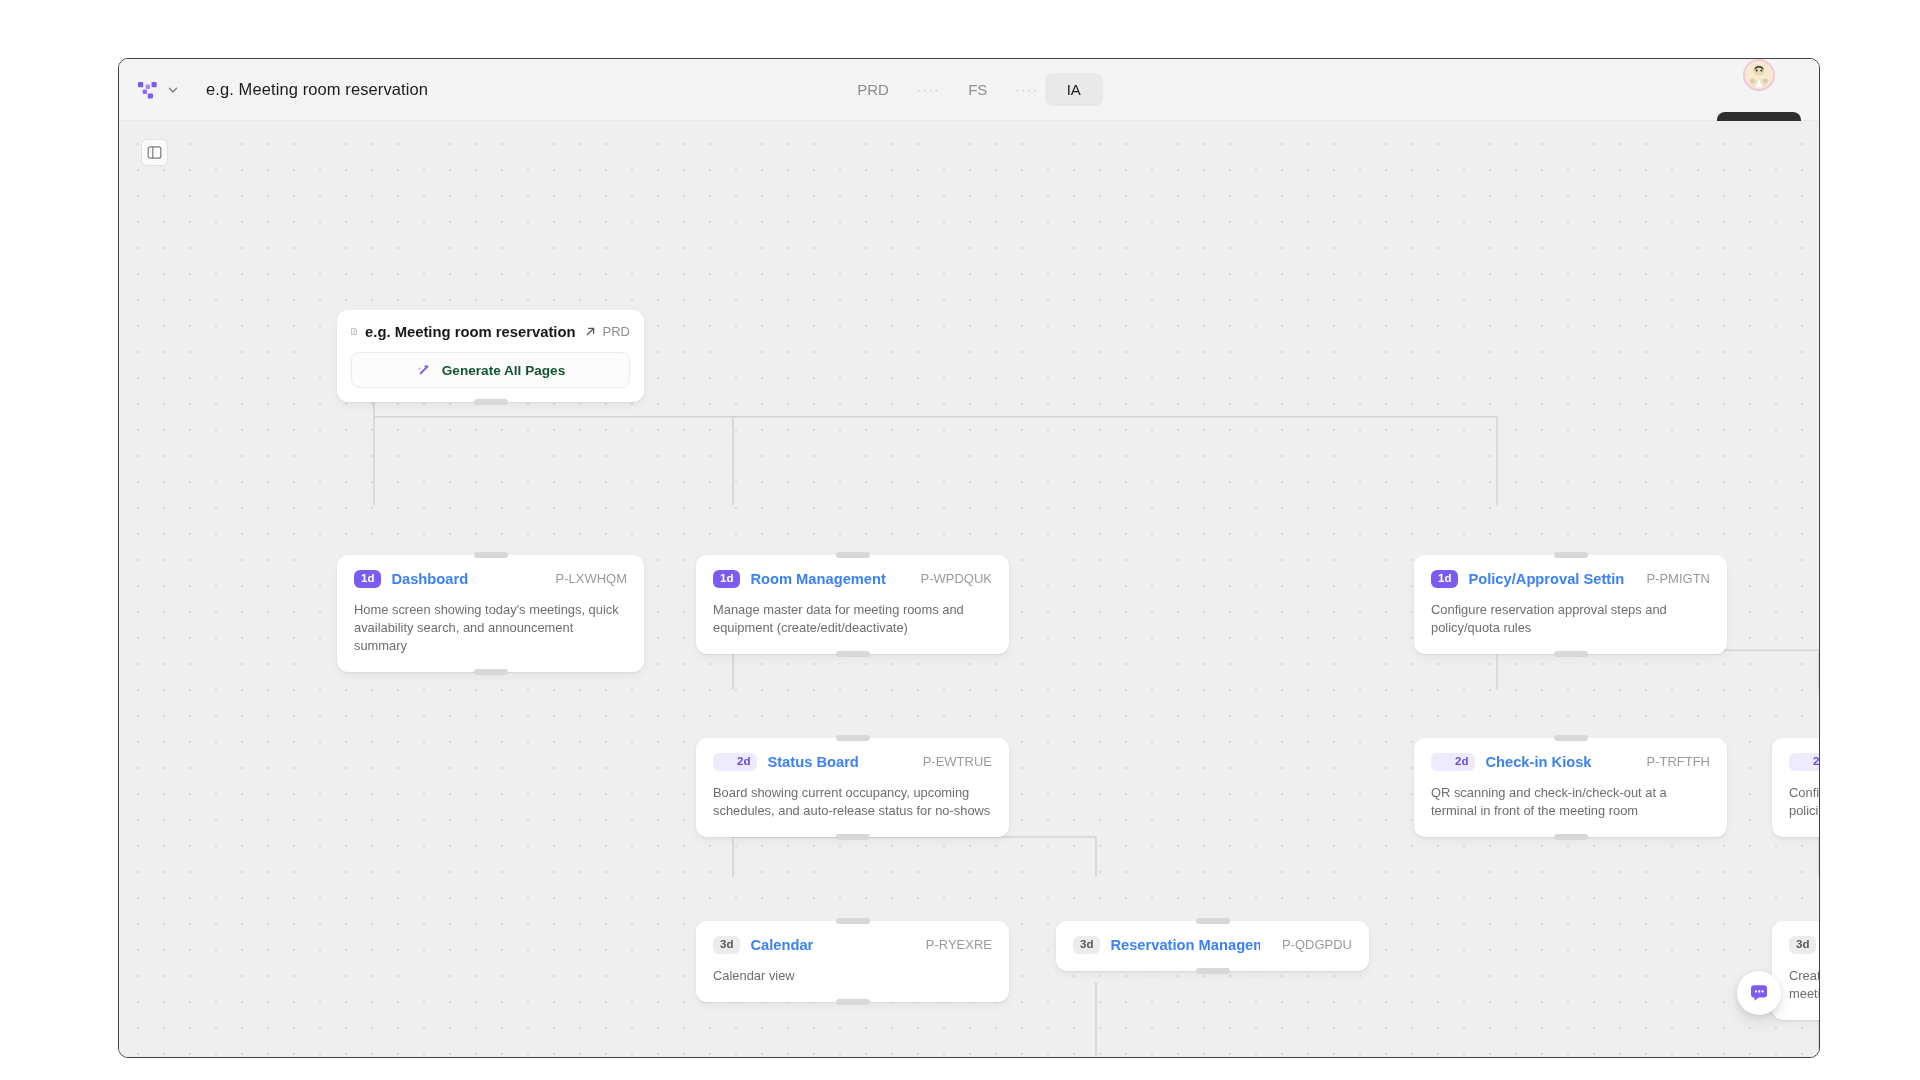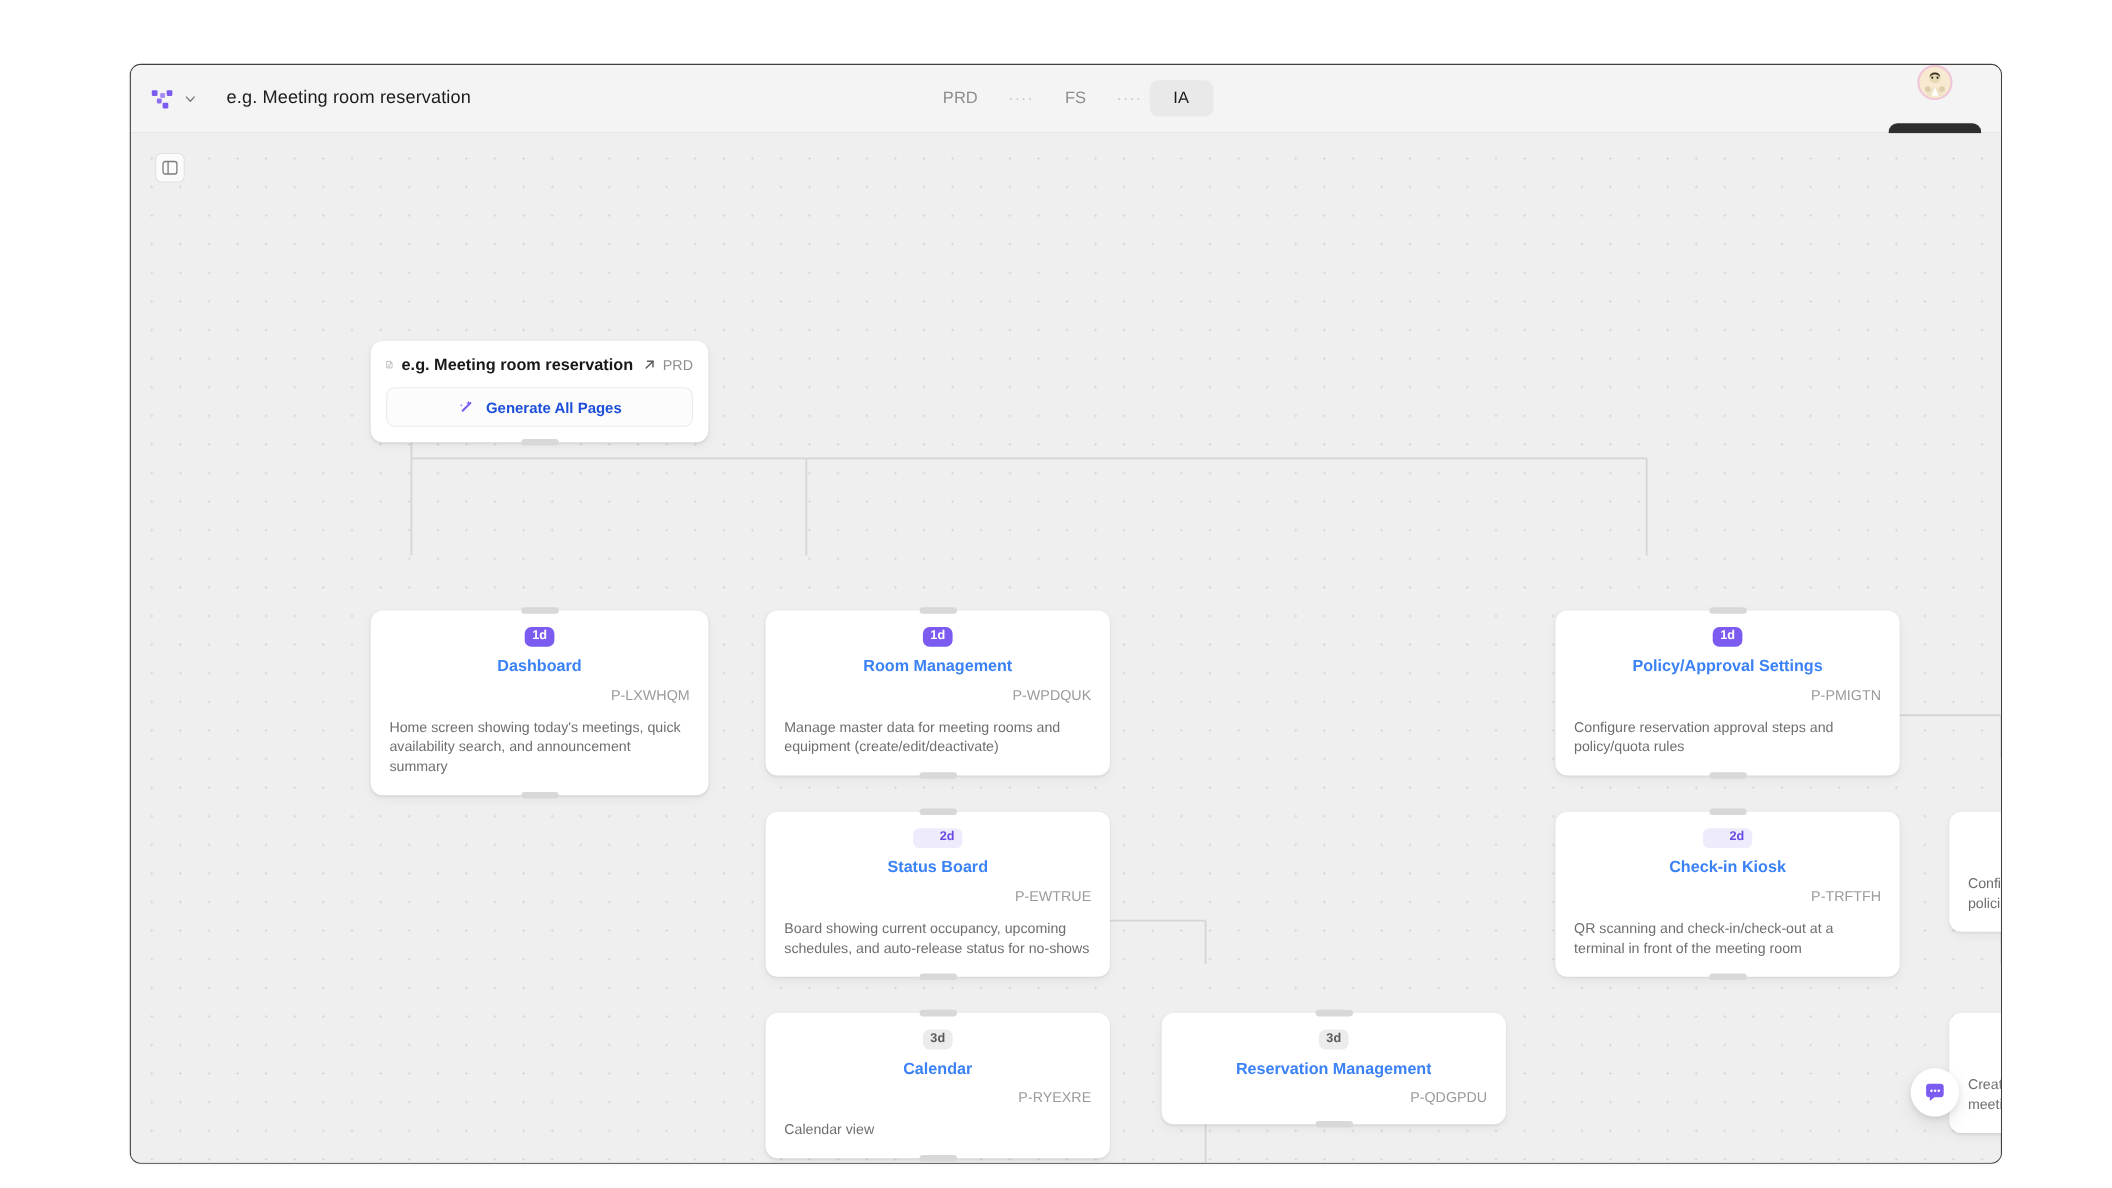--- a/index.html
+++ b/index.html
@@ -127,21 +127,21 @@
 
   
   .node {
     position: absolute;
     background: #ffffff;
     border-radius: 11px;
     box-shadow: 0 1px 2px rgba(0,0,0,.07), 0 4px 10px rgba(0,0,0,.045);
     padding: 15px 17px 17px 17px;
   }
   .node-head {
-    display: flex; align-items: center; gap: 10px; flex-direction: column;
+    display: flex; align-items: center; gap: 10px;
   }
   .badge {
     font-size: 11.5px; font-weight: 700;
     padding: 3px 7px; border-radius: 6px;
     line-height: 1; flex: none;
   }
   .badge.lvl1 { background: #7c5cf0; color: #ffffff; }
   .badge.lvl2 { background: #eeebfd; color: #6a4ae0; padding-left: 24px; }
   .badge.lvl3 { background: #ececec; color: #5a5a5a; }
   .node-title {
@@ -180,21 +180,21 @@
   }
   #prd-link {
     margin-left: auto; display: flex; align-items: center; gap: 6px;
     font-size: 13px; color: #8e8e8e; cursor: pointer; flex: none;
   }
   #gen-btn {
     margin-top: 12px; width: 100%;
     background: #fcfcfc; border: 1px solid #ececec;
     border-radius: 8px; padding: 9px 0;
     display: flex; align-items: center; justify-content: center; gap: 10px;
-    font-size: 13.6px; font-weight: 600; color: #1d4ed8;
+    font-size: 13.6px; font-weight: 600; color: #14532d;
     cursor: pointer; font-family: inherit;
   }
 
   
   #chat-fab {
     position: absolute; right: 38px; bottom: 42px;
     width: 44px; height: 44px; border-radius: 50%;
     background: #ffffff;
     box-shadow: 0 2px 6px rgba(0,0,0,.10), 0 8px 18px rgba(0,0,0,.08);
     display: flex; align-items: center; justify-content: center;

